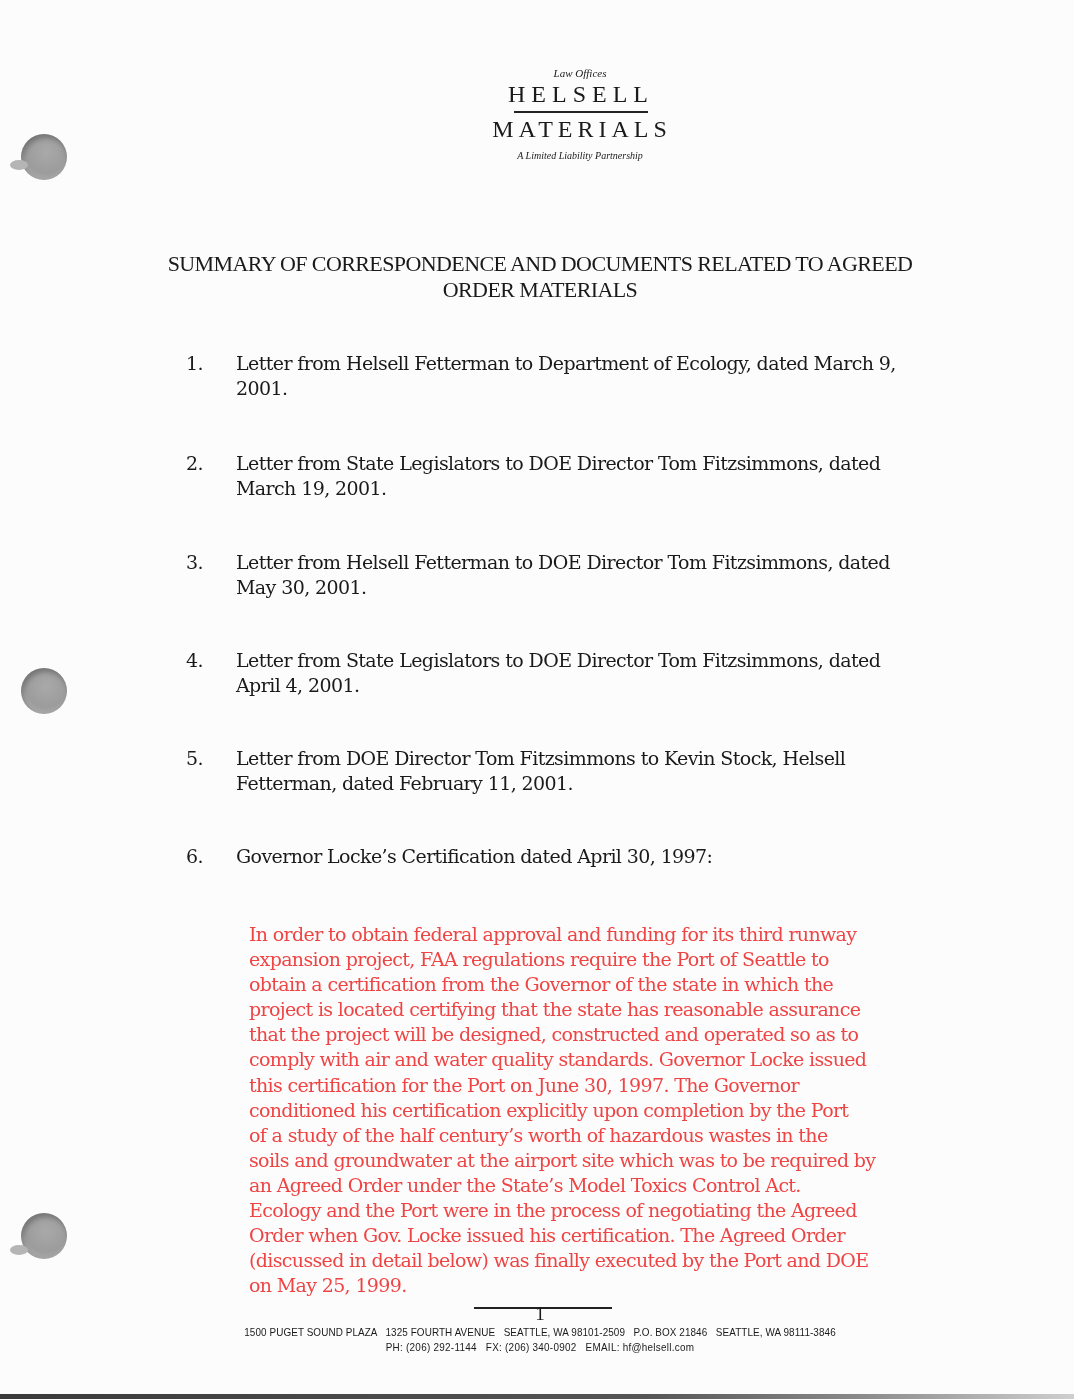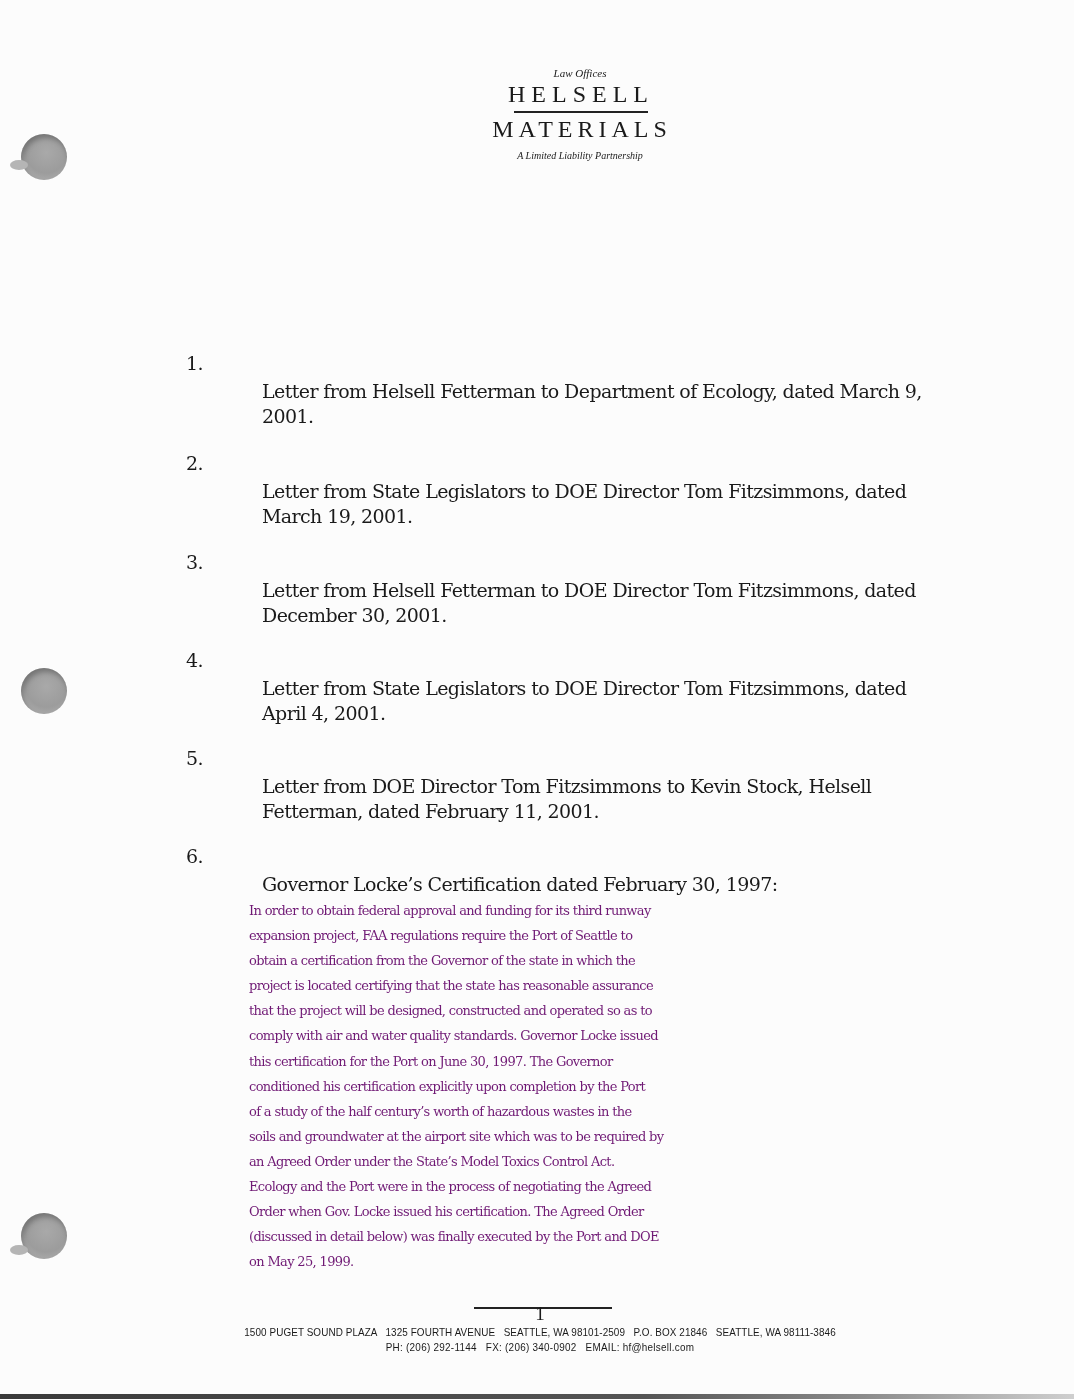--- a/index.html
+++ b/index.html
@@ -112,42 +112,41 @@
       color: #1a1a1a;
     }
     .item .num {
       position: absolute;
       left: 0;
       top: 0;
       width: 40px;
     }
     .item .text {
       position: absolute;
-      left: 76px;
+      left: 50px;
       top: 0;
       width: 690px;
-      margin-top: 28px;
     }
     .i1 { top: 351px; }
     .i2 { top: 451px; }
     .i3 { top: 550px; }
     .i4 { top: 648px; }
     .i5 { top: 746px; }
     .i6 { top: 844px; }
 
     .para {
       position: absolute;
       left: 249px;
-      top: 898px;
+      top: 922px;
       width: 690px;
       font-family: "DejaVu Serif", "Liberation Serif", serif;
-      font-size: 13px;
+      font-size: 19px;
       line-height: 25.1px;
       letter-spacing: -0.65px;
-      color: #701a75;
+      color: #ef4444;
       white-space: pre-line;
     }
 
     
     .footer-rule {
       position: absolute;
       left: 474px;
       top: 1307px;
       width: 138px;
       height: 2px;
@@ -213,44 +212,45 @@
   <div class="hole-tail" style="left:10px; top:1245px;"></div>
 
   <div class="letterhead">
     <div class="lh-offices">Law Offices</div>
     <div class="lh-name1">HELSELL</div>
     <div class="lh-rule"></div>
     <div class="lh-name2">MATERIALS</div>
     <div class="lh-llp">A Limited Liability Partnership</div>
   </div>
 
+  <div class="doc-title">SUMMARY OF CORRESPONDENCE AND DOCUMENTS RELATED TO AGREED ORDER MATERIALS</div>
 
   <div class="item i1">
     <span class="num">1.</span>
     <span class="text">Letter from Helsell Fetterman to Department of Ecology, dated March 9, 2001.</span>
   </div>
   <div class="item i2">
     <span class="num">2.</span>
     <span class="text">Letter from State Legislators to DOE Director Tom Fitzsimmons, dated March 19, 2001.</span>
   </div>
   <div class="item i3">
     <span class="num">3.</span>
-    <span class="text">Letter from Helsell Fetterman to DOE Director Tom Fitzsimmons, dated December 30, 2001.</span>
+    <span class="text">Letter from Helsell Fetterman to DOE Director Tom Fitzsimmons, dated May 30, 2001.</span>
   </div>
   <div class="item i4">
     <span class="num">4.</span>
     <span class="text">Letter from State Legislators to DOE Director Tom Fitzsimmons, dated April 4, 2001.</span>
   </div>
   <div class="item i5">
     <span class="num">5.</span>
     <span class="text">Letter from DOE Director Tom Fitzsimmons to Kevin Stock, Helsell Fetterman, dated February 11, 2001.</span>
   </div>
   <div class="item i6">
     <span class="num">6.</span>
-    <span class="text">Governor Locke’s Certification dated February 30, 1997:</span>
+    <span class="text">Governor Locke’s Certification dated April 30, 1997:</span>
   </div>
 
   <div class="para">In order to obtain federal approval and funding for its third runway
 expansion project, FAA regulations require the Port of Seattle to
 obtain a certification from the Governor of the state in which the
 project is located certifying that the state has reasonable assurance
 that the project will be designed, constructed and operated so as to
 comply with air and water quality standards.  Governor Locke issued
 this certification for the Port on June 30, 1997.  The Governor
 conditioned his certification explicitly upon completion by the Port

